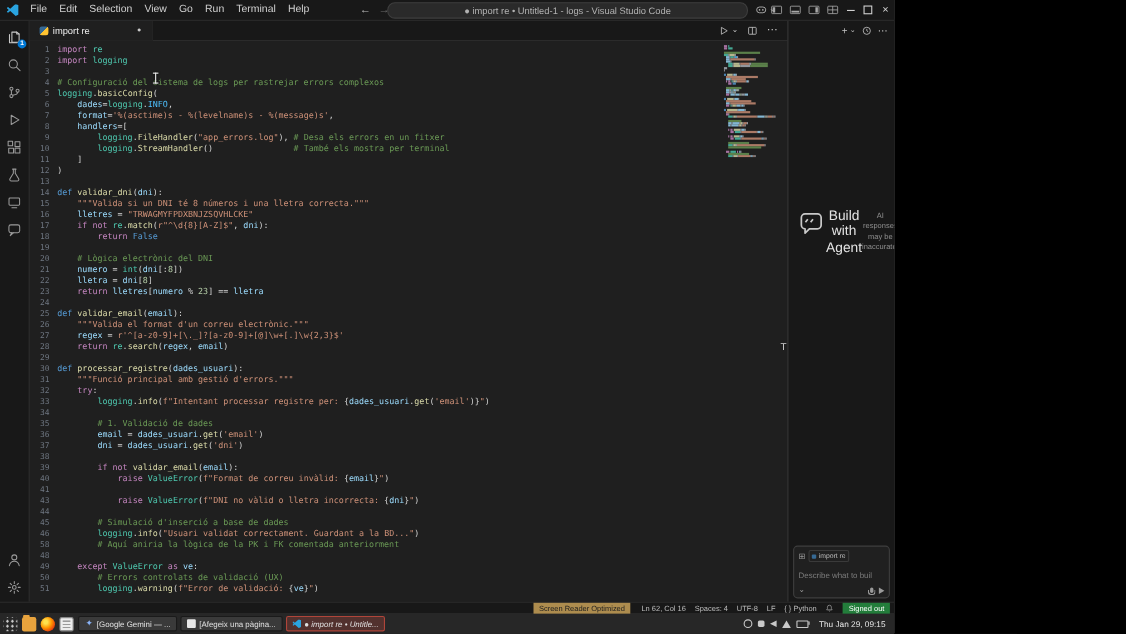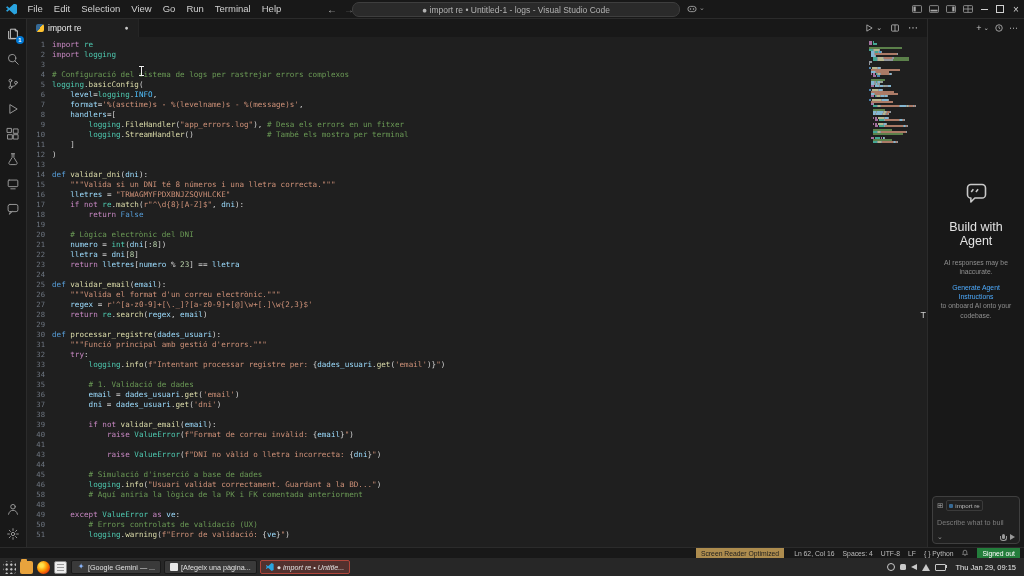--- a/index.html
+++ b/index.html
@@ -1,16 +1,16 @@
 <!DOCTYPE html>
 <html><head>
 <meta charset="utf-8">
 <style>
   html,body{margin:0;padding:0;background:#000;}
-  #screen{position:relative;width:1024px;height:576px;background:#737373;overflow:hidden;
+  #screen{position:relative;width:813px;height:576px;background:#737373;overflow:hidden;
     font-family:"Liberation Sans",sans-serif;color:#ccc;-webkit-font-smoothing:antialiased;}
 
   
   .titlebar{position:absolute;top:0;left:0;right:0;height:18px;background:#181818;
     border-bottom:1px solid #2b2b2b;display:flex;align-items:center;z-index:20;}
   .vs-logo{width:11px;height:11px;margin:0 5px 0 6px;background:#2aa4e0;flex:none;
     clip-path:polygon(75% 0,100% 12%,100% 88%,75% 100%,30% 60%,12% 74%,0 66%,18% 50%,0 34%,12% 26%,30% 40%);}
   .menubar{display:flex;align-items:center;height:100%;}
   .menu-item{font-size:9.5px;color:#d0d0d0;padding:0 5.5px;line-height:18px;}
   .nav-arrows{position:absolute;left:327px;top:0;height:18px;display:flex;align-items:center;gap:7px;
@@ -79,21 +79,21 @@
                linear-gradient(#ededed,#ededed) center/1.4px 100% no-repeat;
     filter:drop-shadow(0 0 1px rgba(0,0,0,.9));}
   .ruler-t{position:absolute;right:1px;top:274px;color:#cfcfcf;font-size:9px;line-height:9px;}
 
   
   .chatpanel{width:96px;background:#181818;border-left:1px solid #2b2b2b;position:relative;flex:none;}
   .cp-header{height:20px;display:flex;align-items:center;justify-content:flex-end;gap:5px;padding:0 6px;color:#c5c5c5;}
   .cp-ic{font-size:9px;line-height:1;display:flex;align-items:center;}
   .cp-ic.caret{font-size:6.5px;margin-left:-3px;}
   .cp-ic svg{width:10px;height:10px;fill:none;stroke:#c5c5c5;stroke-width:1.2;}
-  .cp-empty{margin-top:142px;display:flex;flex-direction:column;align-items:center;text-align:center;padding:0 7px;}
+  .cp-empty{margin-top:142px;display:flex;align-items:center;text-align:center;padding:0 7px;}
   .cp-bubble svg{width:27px;height:27px;fill:none;stroke:#c9c9c9;stroke-width:1.4;stroke-linejoin:round;}
   .cp-title{margin-top:9px;font-size:12.5px;color:#e3e3e3;line-height:1.15;}
   .cp-dis{margin-top:9px;font-size:6.8px;color:#8f8f8f;line-height:1.35;}
   .cp-link{margin-top:7px;font-size:6.8px;color:#4daafc;line-height:1.35;cursor:pointer;text-decoration:none;display:block;}
   .cp-sub{font-size:6.8px;color:#8f8f8f;line-height:1.35;}
   .chat-input{position:absolute;left:4px;right:4px;bottom:4px;height:48px;background:#202020;border:1px solid #3f3f3f;
     border-radius:4px;padding:3px 4px;display:flex;flex-direction:column;justify-content:space-between;box-sizing:border-box;}
   .ci-r1{display:flex;gap:3px;align-items:center;}
   .ci-add{font-size:7.5px;color:#9a9a9a;line-height:1;}
   .ci-chip{display:flex;align-items:center;gap:2px;font-size:6.2px;color:#bdbdbd;border:1px solid #3a3a3a;
@@ -331,21 +331,21 @@
             <div class="code-line">
               <span class="ln">4</span>
               <span class="lc"><span class="tk-c"># Configuració del sistema de logs per rastrejar errors complexos</span></span>
             </div>
             <div class="code-line">
               <span class="ln">5</span>
               <span class="lc"><span class="tk-m">logging</span><span class="tk-p">.</span><span class="tk-f">basicConfig</span><span class="tk-p">(</span></span>
             </div>
             <div class="code-line">
               <span class="ln">6</span>
-              <span class="lc"><span class="tk-p">    </span><span class="tk-v">level</span><span class="tk-p">=</span><span class="tk-m">logging</span><span class="tk-p">.</span><span class="tk-C">INFO</span><span class="tk-p">,</span></span>
+              <span class="lc"><span class="tk-p">    </span><span class="tk-v">dades</span><span class="tk-p">=</span><span class="tk-m">logging</span><span class="tk-p">.</span><span class="tk-C">INFO</span><span class="tk-p">,</span></span>
             </div>
             <div class="code-line">
               <span class="ln">7</span>
               <span class="lc"><span class="tk-p">    </span><span class="tk-v">format</span><span class="tk-p">=</span><span class="tk-s">'%(asctime)s - %(levelname)s - %(message)s'</span><span class="tk-p">,</span></span>
             </div>
             <div class="code-line">
               <span class="ln">8</span>
               <span class="lc"><span class="tk-p">    </span><span class="tk-v">handlers</span><span class="tk-p">=[</span></span>
             </div>
             <div class="code-line">

